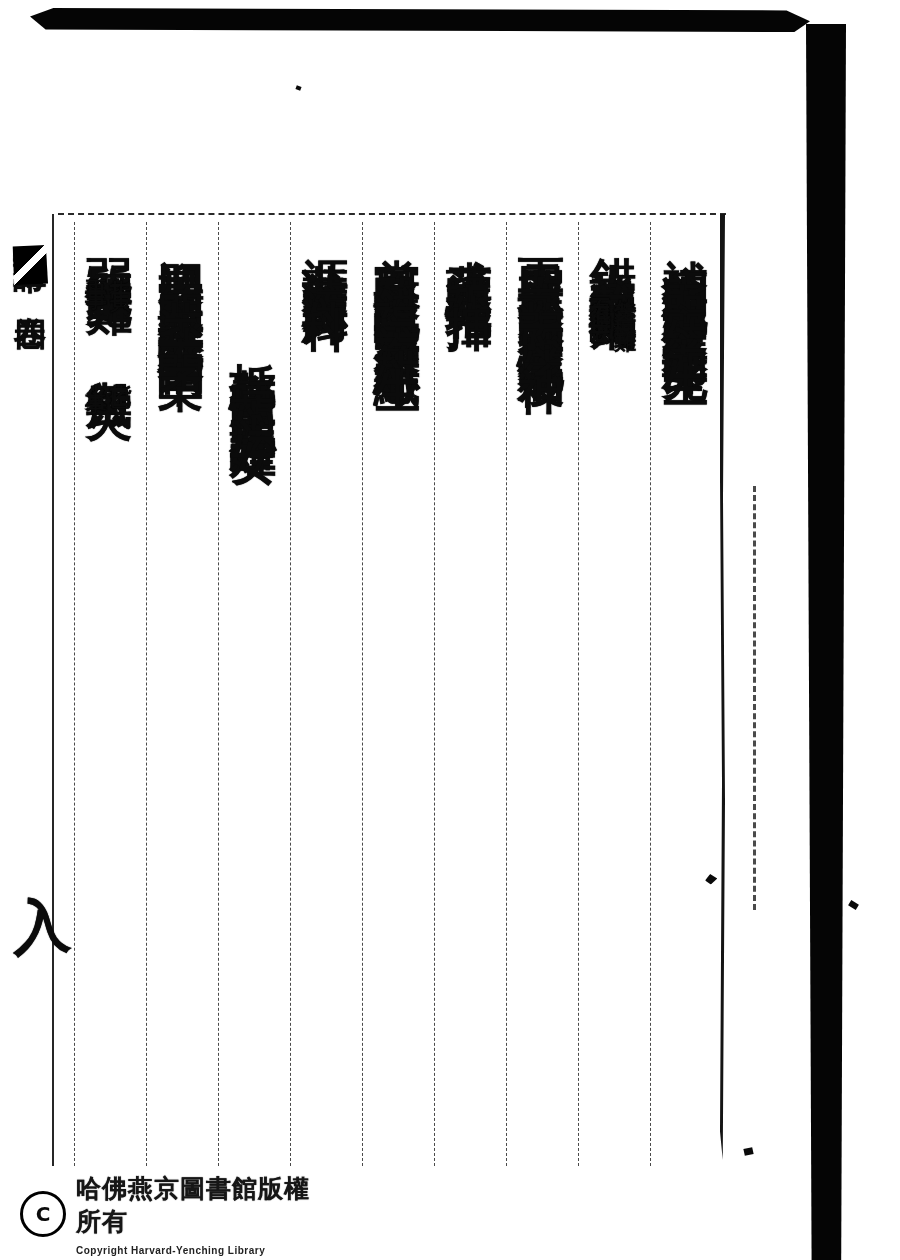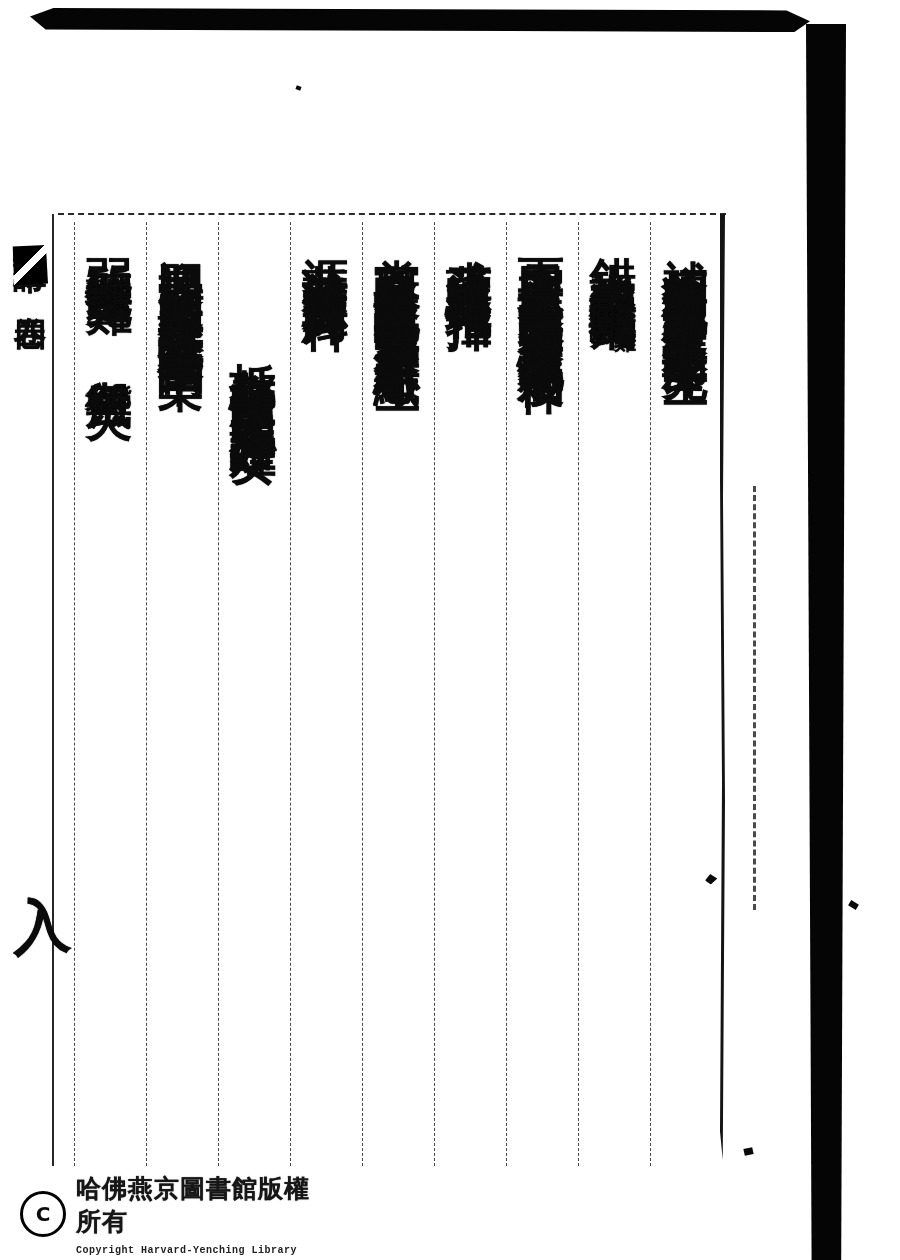--- a/index.html
+++ b/index.html
@@ -58,21 +58,21 @@
   .stamp{position:absolute;left:20px;top:1170px;width:310px;height:88px;
     display:flex;align-items:center;gap:10px;background:#fff;}
   .stamp .csymbol{
     width:40px;height:40px;border:3px solid #000;border-radius:50%;
     display:flex;align-items:center;justify-content:center;flex:0 0 auto;
     font-size:20px;font-weight:bold;font-family:"DejaVu Sans","Liberation Sans",sans-serif;
   }
   .stamp .stamp-text{display:flex;flex-direction:column;}
   .stamp .cn{font-size:25px;font-weight:bold;letter-spacing:1px;color:#161616;
     text-shadow:0 0 1px #222;}
-  .stamp .en{font-size:10px;font-family:Liberation Mono, monospace;
+  .stamp .en{font-size:10px;font-family:Liberation Sans, sans-serif;
     font-weight:bold;letter-spacing:.5px;margin-top:7px;color:#222;}
 </style>
 </head>
 <body>
 
 <div class="top-bar"></div>
 <div class="right-bar"></div>
 <div class="speck" style="left:296px;top:86px;width:5px;height:4px;transform:rotate(20deg);"></div>
 <div class="speck" style="left:705px;top:874px;width:12px;height:10px;transform:rotate(-24deg);clip-path:polygon(0 40%,60% 0,100% 70%,30% 100%);"></div>
 <div class="speck" style="left:849px;top:902px;width:9px;height:6px;transform:rotate(32deg);"></div>

